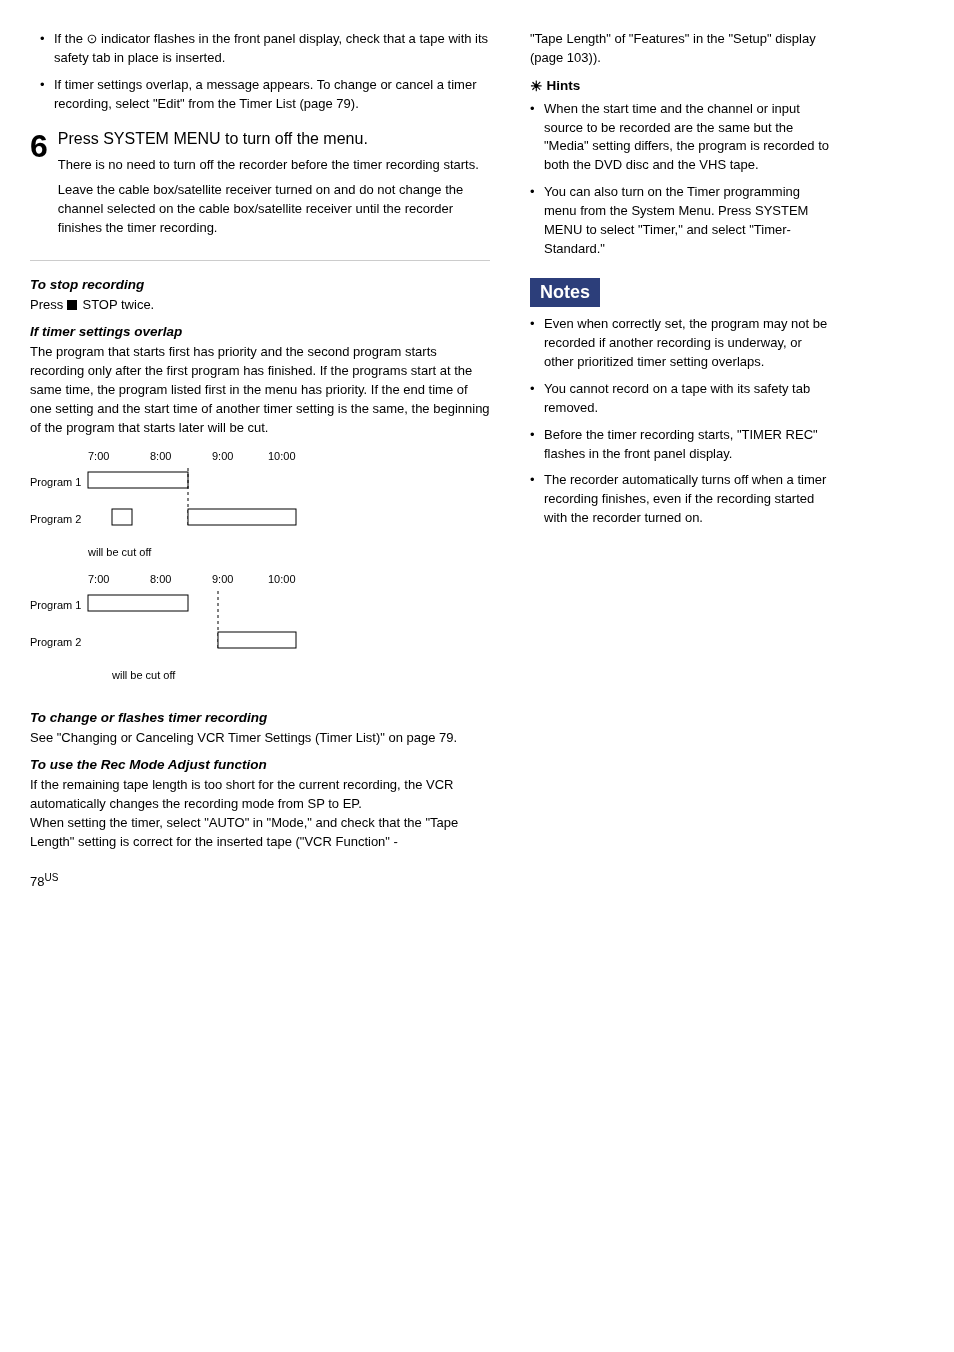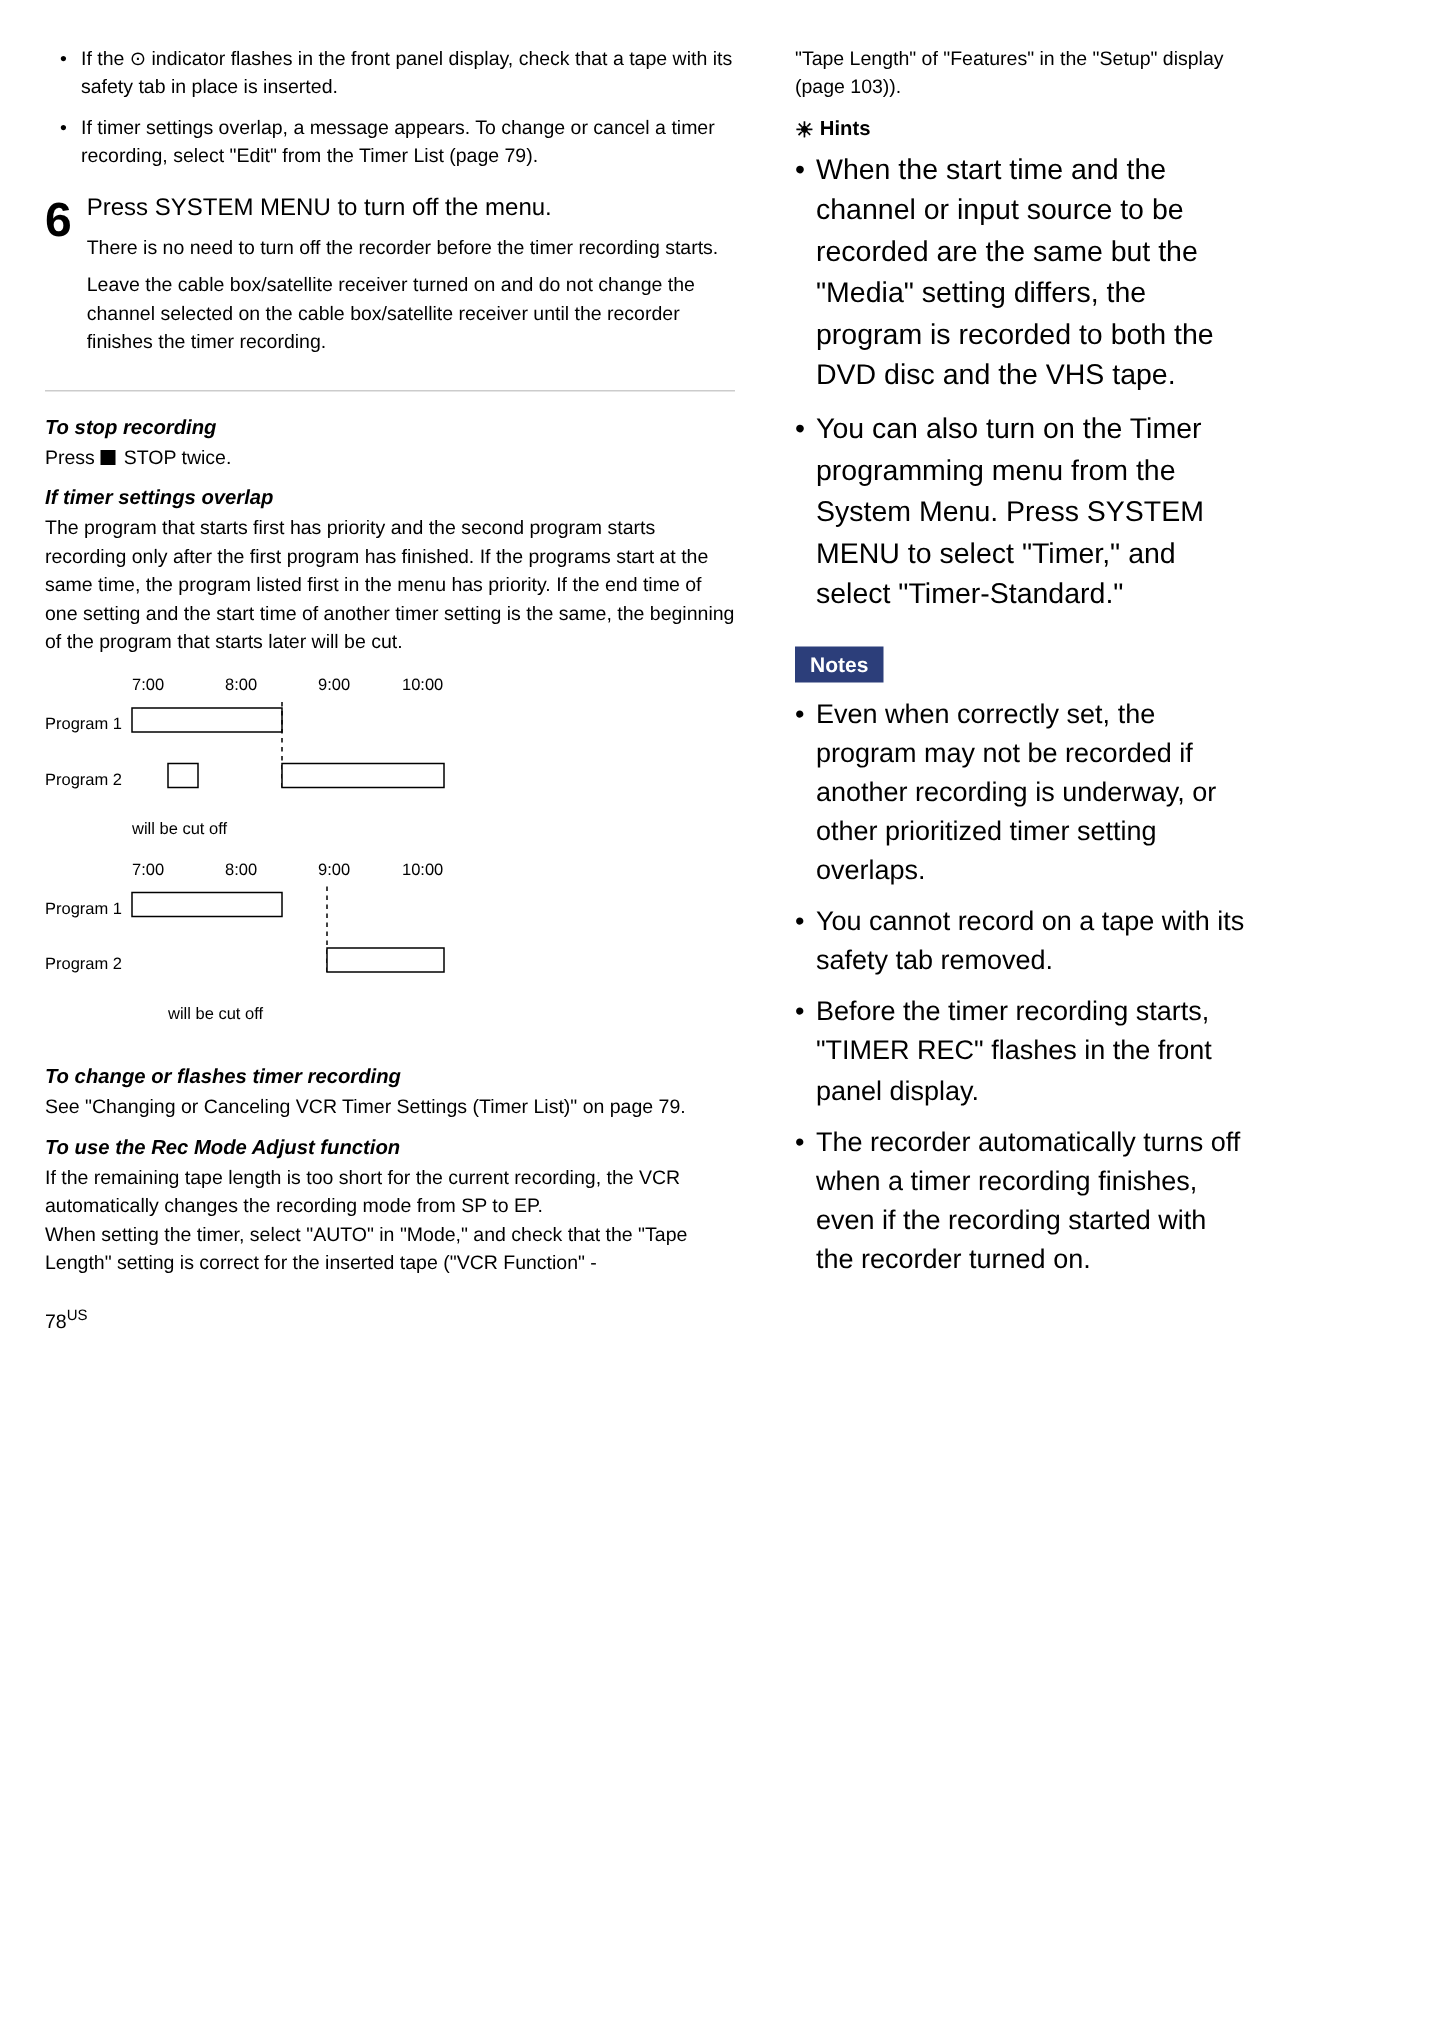--- a/index.html
+++ b/index.html
@@ -97,38 +97,38 @@
       vertical-align: middle;
     }
     
     .diagram-svg-container {
       margin: 8px 0 16px 0;
     }
     .notes-box {
       background: #2c3e7a;
       color: #fff;
       font-weight: bold;
-      font-size: 14px;
+      font-size: 18px;
       padding: 4px 10px;
       margin-bottom: 8px;
       display: inline-block;
     }
     .notes-section {
       margin-top: 20px;
     }
     .notes-list {
       list-style: none;
       padding-left: 0;
     }
     .notes-list li {
       position: relative;
       padding-left: 14px;
       margin-bottom: 8px;
       line-height: 1.45;
-      font-size: 18px;
+      font-size: 13px;
     }
     .notes-list li::before {
       content: "•";
       position: absolute;
       left: 0;
     }
     .hints-section {
       margin-bottom: 20px;
     }
     .hints-title {
@@ -144,21 +144,21 @@
     }
     .hints-list {
       list-style: none;
       padding-left: 0;
     }
     .hints-list li {
       position: relative;
       padding-left: 14px;
       margin-bottom: 8px;
       line-height: 1.45;
-      font-size: 19px;
+      font-size: 13px;
     }
     .hints-list li::before {
       content: "•";
       position: absolute;
       left: 0;
     }
     .page-number {
       font-size: 13px;
       font-weight: normal;
       margin-top: 20px;

